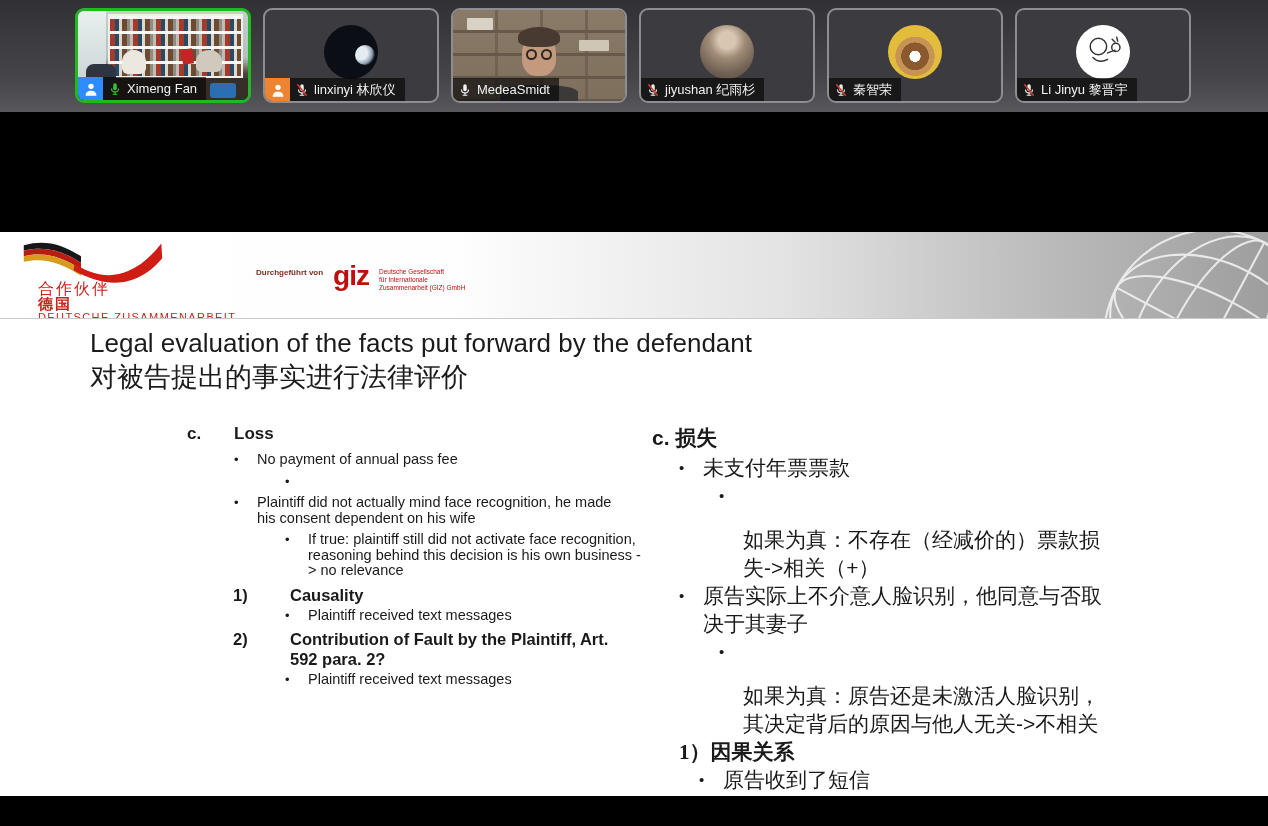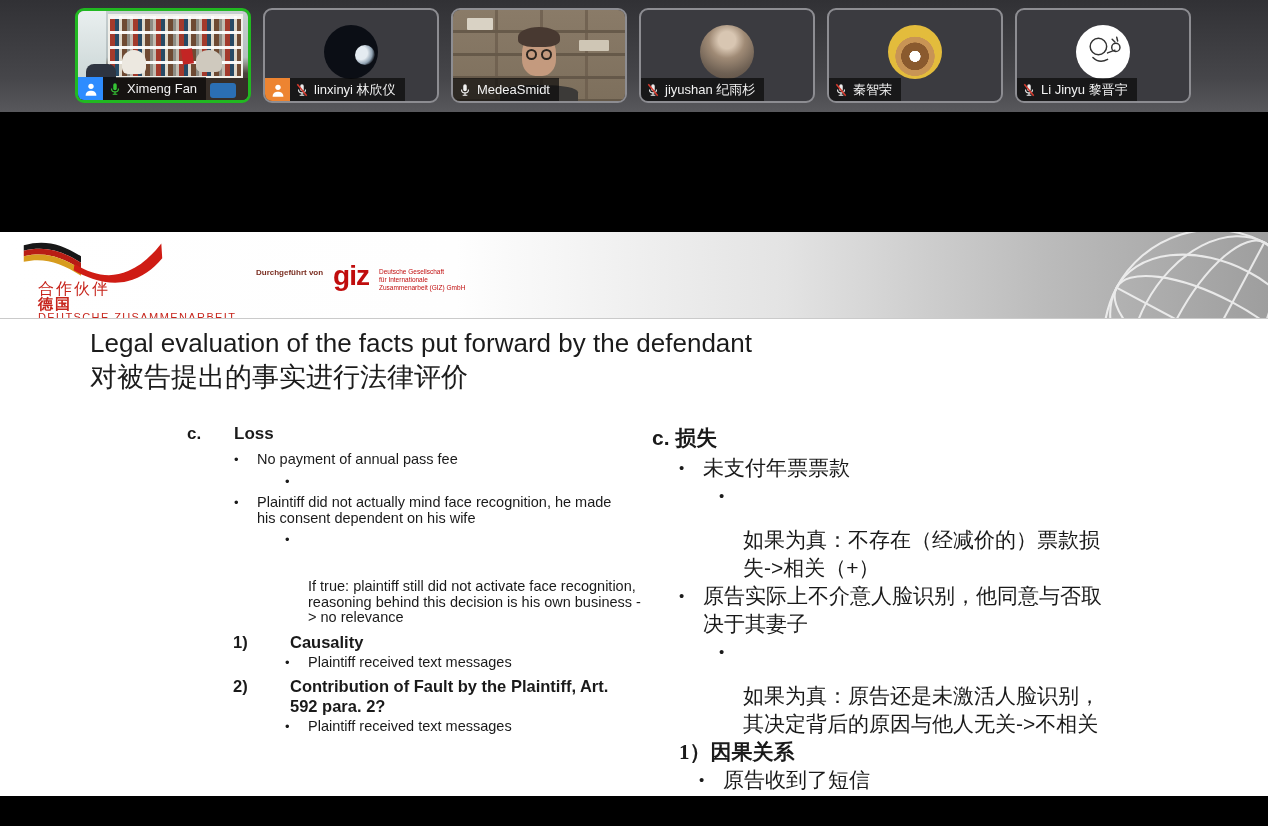--- a/index.html
+++ b/index.html
@@ -87,21 +87,21 @@
   .title-zh{font-size:27px;line-height:36px;font-weight:400;}
 
   
   .col-left{position:absolute;left:187px;top:104px;width:470px;}
   .row-h{display:flex;font-weight:bold;font-size:17px;line-height:21px;margin-bottom:8px;}
   .row-h .mk{width:47px;flex:0 0 auto;}
   .b{display:flex;font-size:14.5px;line-height:15.5px;margin-bottom:6px;}
   .b .mk{width:23px;flex:0 0 auto;font-size:13px;}
   .lvl1{padding-left:47px;} .lvl1 .tx{width:360px;}
   .lvl2{padding-left:98px;} .lvl2 .tx{width:272px;}
-  .lvl2.wide .tx{width:338px;margin-top:47px;}
+  .lvl2.wide .tx{width:338px;}
   .row-n{display:flex;font-weight:bold;font-size:16.5px;line-height:20px;padding-left:46px;margin:1px 0 3px;}
   .row-n .mk{width:35px;flex:0 0 auto;}
   .row-n .tx{width:345px;margin-left:22px;}
 
   
   .col-right{position:absolute;left:652px;top:106px;width:520px;}
   .zh-h{font-weight:bold;font-size:21px;line-height:26px;margin-bottom:3px;}
   .zb{display:flex;font-size:21px;line-height:28px;}
   .zb .mk{flex:0 0 auto;width:24px;font-size:15px;}
   .zl1{padding-left:27px;} .zl1 .tx{width:405px;}

